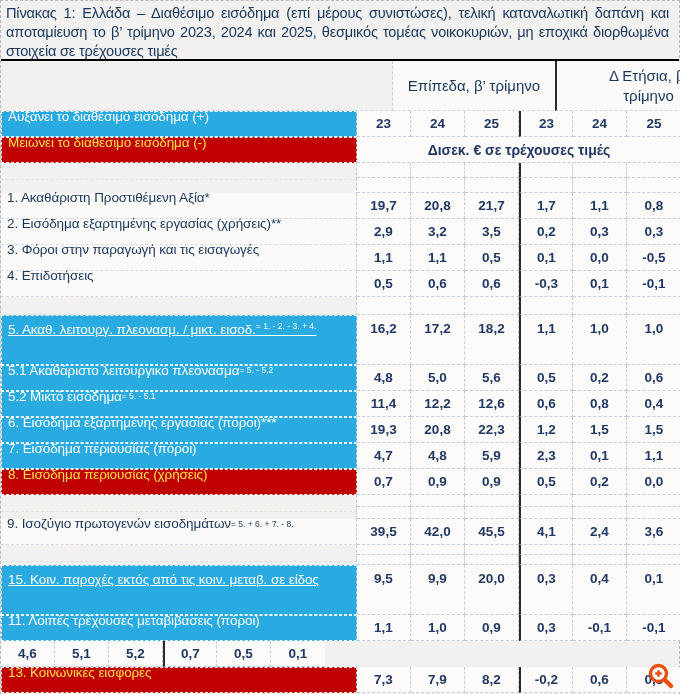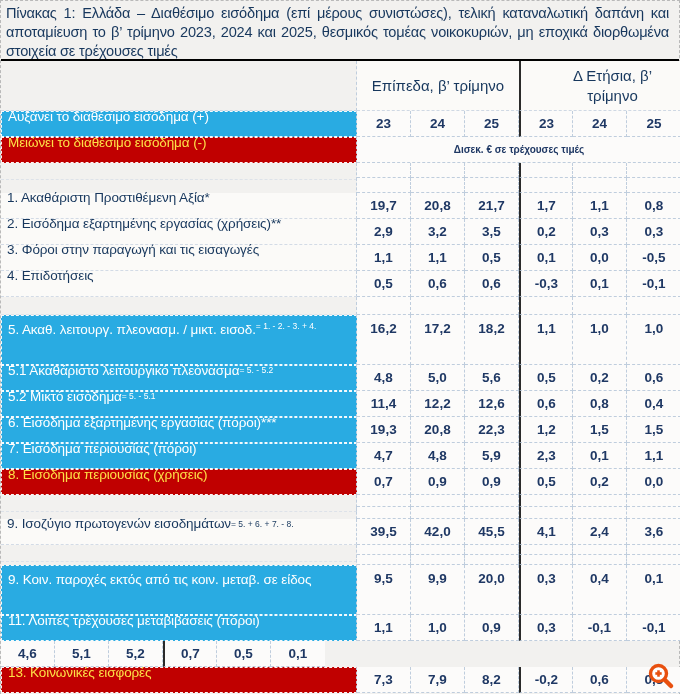--- a/index.html
+++ b/index.html
@@ -21,21 +21,21 @@
   .title{
     height:60px;box-sizing:border-box;
     padding:3px 10px 0 5px;
     font-size:14.6px;line-height:19px;
     color:#17375D;
     text-align:justify;
     border-bottom:2px solid #000;
     letter-spacing:-0.2px;
   }
   
-  .header-row{display:flex;height:50px;}
+  .header-row{display:flex;height:50px;margin-left:36px;}
   .corner{
     flex:0 0 356px;box-sizing:border-box;
     border-right:1px dashed #bfcddd;
     border-bottom:1px dashed #cfd8e4;
   }
   .gcell{
     flex:0 0 162px;box-sizing:border-box;
     display:flex;align-items:center;justify-content:center;
     font-size:15px;color:#17375D;
     border-bottom:1px dashed #cfd8e4;
@@ -68,36 +68,37 @@
     background:#C00000;color:#fde047;
     border-top:1px dashed rgba(255,255,255,.95);
     border-bottom:1px dashed rgba(255,255,255,.95);
     border-left:1px dashed rgba(255,255,255,.95);
   }
   .trow.tall .lcell{
     display:block;
     padding-top:4px;
     line-height:20px;
     text-align:justify;
+    text-decoration:underline;
   }
   .vcell{
     flex:0 0 54px;box-sizing:border-box;
     display:flex;align-items:center;justify-content:center;
     font-size:13.5px;font-weight:bold;color:#1F3864;
     border-right:1px dashed #bfcddd;
     border-bottom:1px dashed #bfcddd;
     background:#fcfbfa;
   }
   .vcell:last-child{border-right:none;}
   .vcell.divl{border-left:2px solid #2a2a2a;}
   .trow.tall .vcell{align-items:flex-start;padding-top:6px;text-align:center;}
   .span-cell{
     flex:0 0 324px;box-sizing:border-box;
     display:flex;align-items:center;justify-content:center;
-    font-size:10px;font-weight:bold;color:#1F3864;
+    font-size:14px;font-weight:bold;color:#1F3864;
     border-bottom:1px dashed #bfcddd;
     background:#fcfbfa;
   }
   sup{font-size:8.5px;line-height:0;vertical-align:super;letter-spacing:0;}
   
   .zoom-btn{
     position:absolute;right:4px;bottom:4px;
     width:28px;height:28px;cursor:pointer;
   }
 </style>
@@ -314,21 +315,21 @@
       <div class="trow" style="height: 10px;">
         <div class="lcell gap"></div>
         <div class="vcell"></div>
         <div class="vcell"></div>
         <div class="vcell"></div>
         <div class="vcell divl"></div>
         <div class="vcell"></div>
         <div class="vcell"></div>
       </div>
       <div class="trow tall">
-        <div class="lcell blue"><span>9. Κοιν. παροχές εκτός από τις κοιν. μεταβ. σε είδος</span></div>
+        <div class="lcell blue"><span>15. Κοιν. παροχές εκτός από τις κοιν. μεταβ. σε είδος</span></div>
         <div class="vcell">9,5</div>
         <div class="vcell">9,9</div>
         <div class="vcell">20,0</div>
         <div class="vcell divl">0,3</div>
         <div class="vcell">0,4</div>
         <div class="vcell">0,1</div>
       </div>
       <div class="trow">
         <div class="lcell blue">
           <span>11. Λοιπές τρέχουσες μεταβιβάσεις (πόροι)</span>

